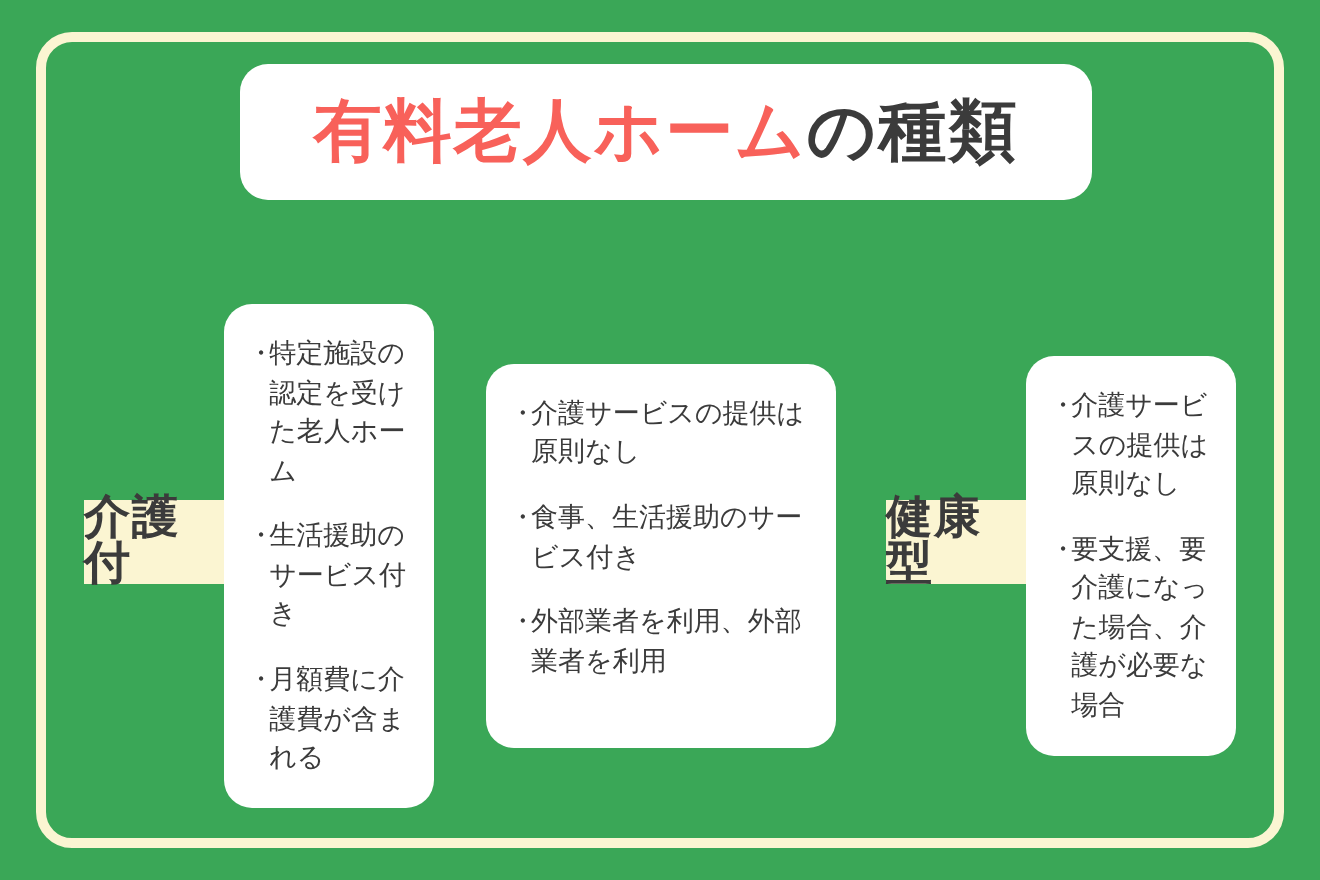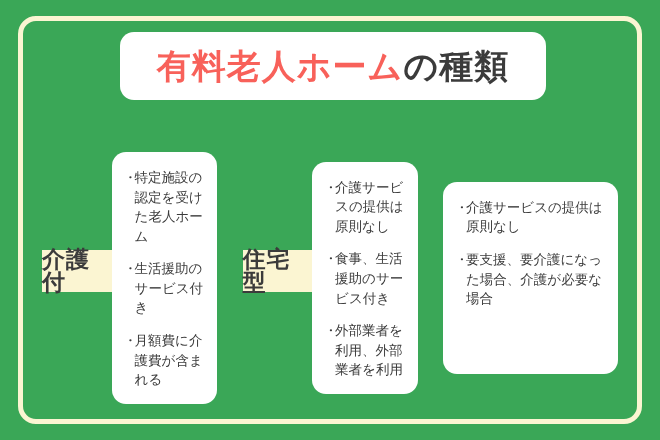--- a/index.html
+++ b/index.html
@@ -143,40 +143,40 @@
         <span class="bullet-text">生活援助のサービス付き</span>
       </div>
       <div class="bullet-row">
         <span class="bullet-mark">・</span>
         <span class="bullet-text">月額費に介護費が含まれる</span>
       </div>
     </div>
   </div>
 
   <div class="col">
-    <div class="col-header">
-      <span class="col-header-text">住宅型</span>
-    </div>
     <div class="card">
       <div class="bullet-row">
         <span class="bullet-mark">・</span>
         <span class="bullet-text">介護サービスの提供は原則なし</span>
       </div>
       <div class="bullet-row">
         <span class="bullet-mark">・</span>
         <span class="bullet-text">食事、生活援助のサービス付き</span>
       </div>
       <div class="bullet-row">
         <span class="bullet-mark">・</span>
         <span class="bullet-text">外部業者を利用、外部業者を利用</span>
       </div>
     </div>
   </div>
 
   <div class="col">
+    <div class="col-header">
+      <span class="col-header-text">健康型</span>
+    </div>
     <div class="card">
       <div class="bullet-row">
         <span class="bullet-mark">・</span>
         <span class="bullet-text">介護サービスの提供は原則なし</span>
       </div>
       <div class="bullet-row">
         <span class="bullet-mark">・</span>
         <span class="bullet-text">要支援、要介護になった場合、介護が必要な場合</span>
       </div>
     </div>

